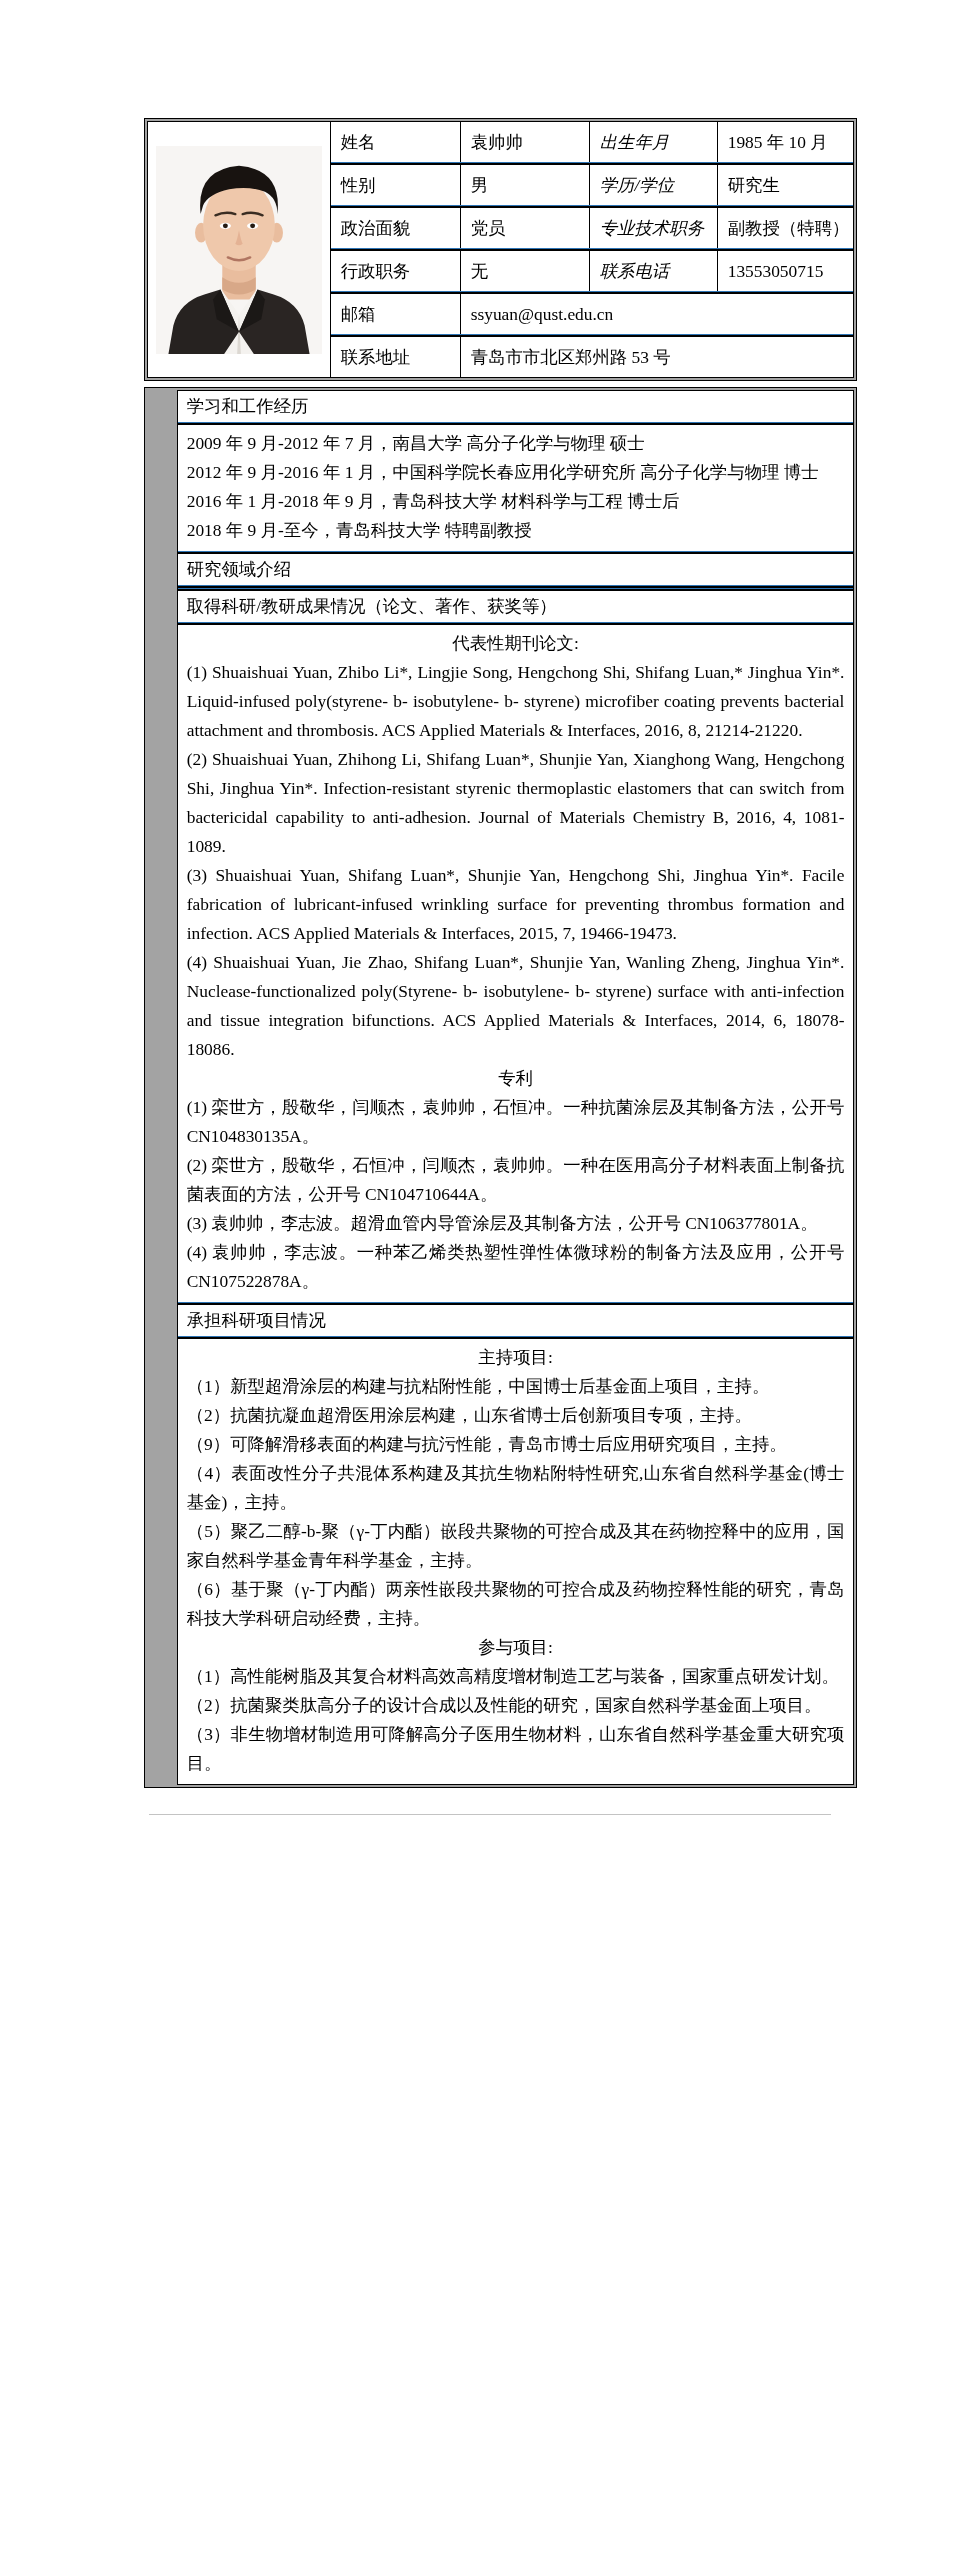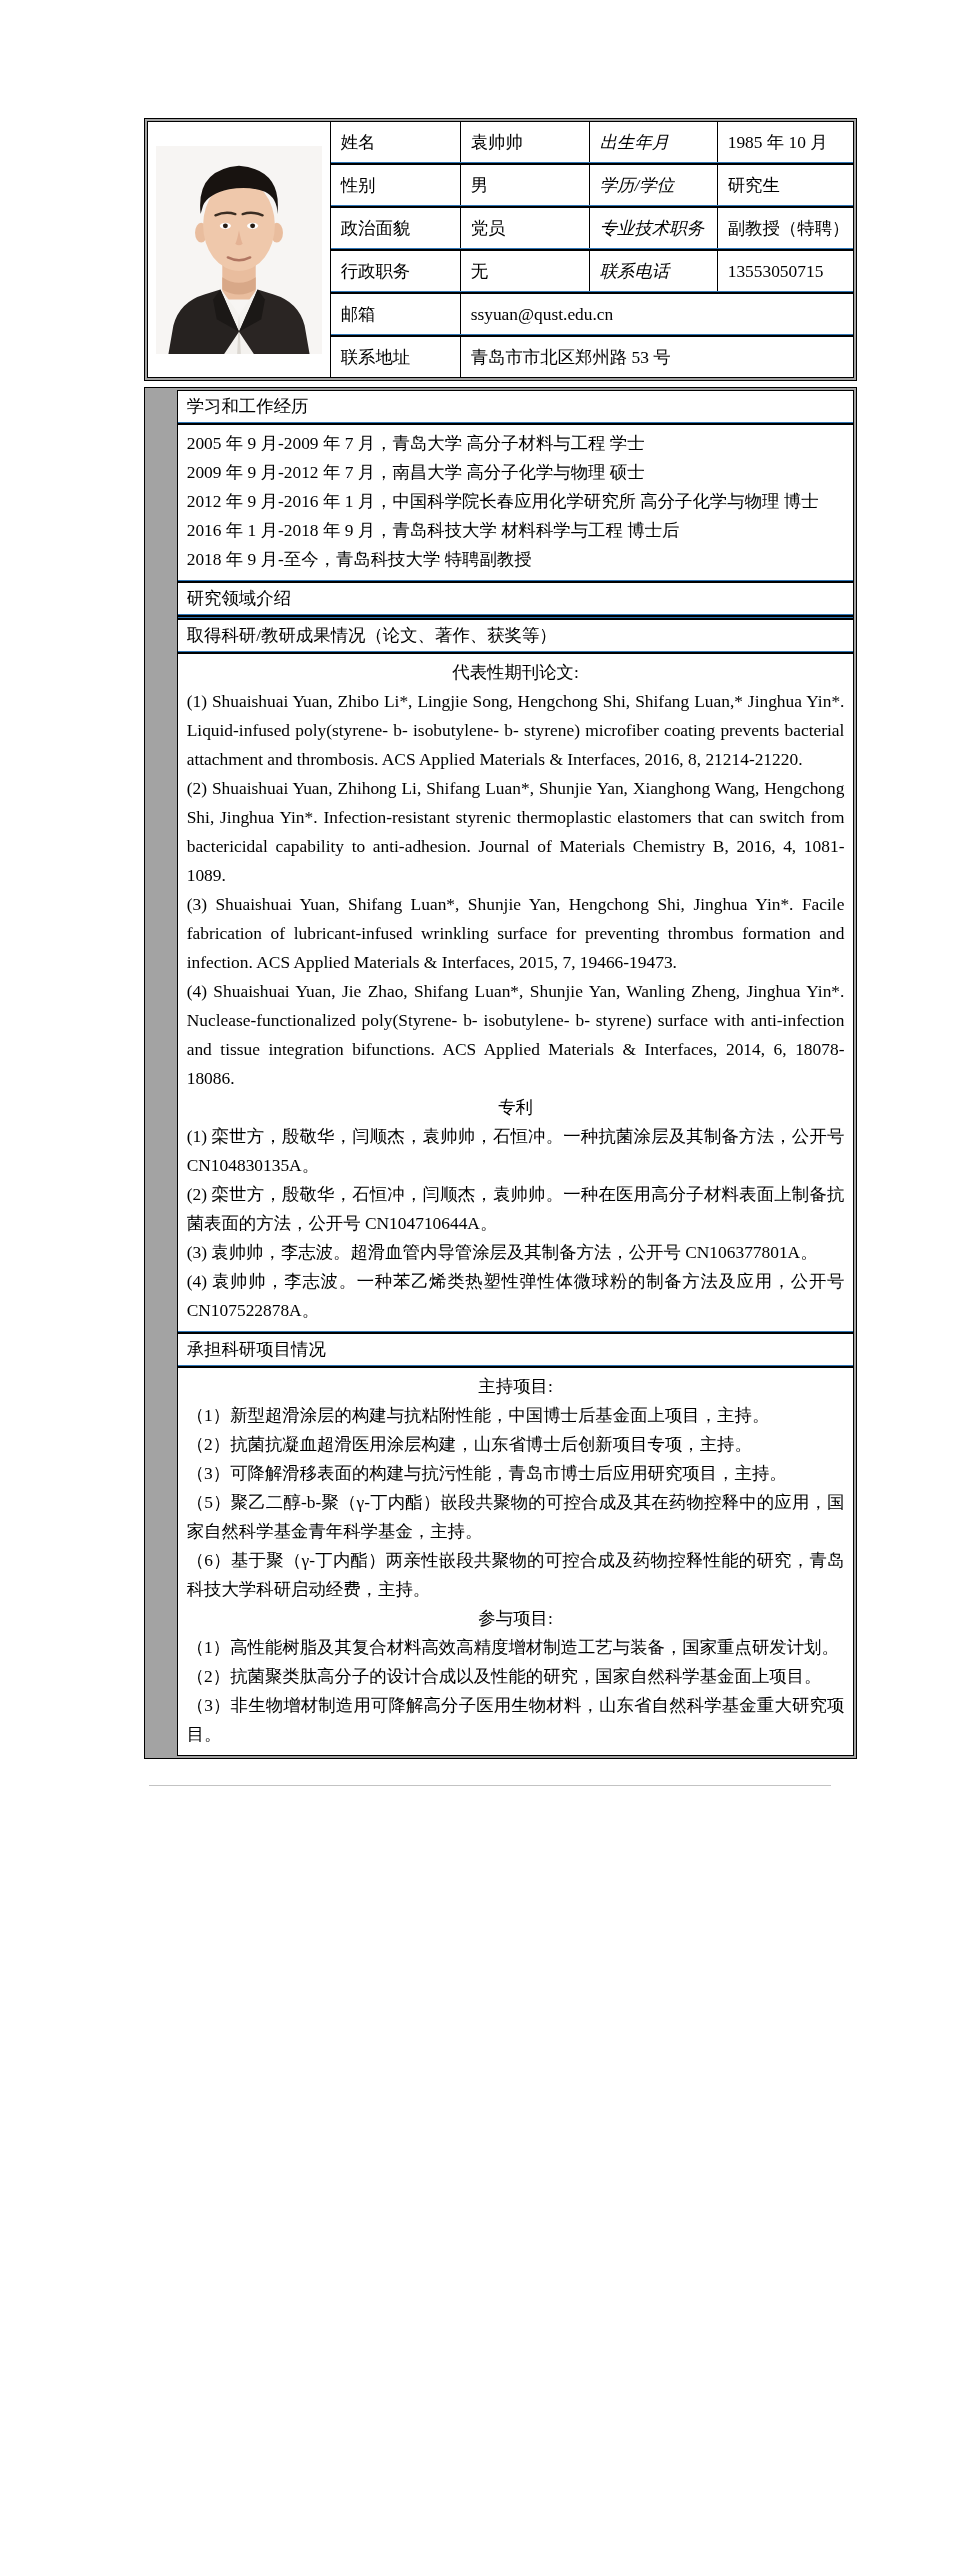--- a/index.html
+++ b/index.html
@@ -173,21 +173,20 @@
     </div>
   </div>
 
   <div class="tbl">
     <div class="tbl-inner">
 
       <div class="sec-header">学习和工作经历</div>
       <div class="hsep"></div>
 
       <div class="sec-content">
-          <div class="line">2005 年 9 月-2009 年 7 月，青岛大学 高分子材料与工程 学士</div>
           <div class="line">2009 年 9 月-2012 年 7 月，南昌大学 高分子化学与物理 硕士</div>
           <div class="line">2012 年 9 月-2016 年 1 月，中国科学院长春应用化学研究所 高分子化学与物理 博士</div>
           <div class="line">2016 年 1 月-2018 年 9 月，青岛科技大学 材料科学与工程 博士后</div>
           <div class="line">2018 年 9 月-至今，青岛科技大学 特聘副教授</div>
         </div>
       <div class="hsep"></div>
 
       <div class="sec-header">研究领域介绍</div>
       <div class="hsep"></div>
 
@@ -215,21 +214,22 @@
       <div class="hsep"></div>
 
       <div class="sec-header">承担科研项目情况</div>
       <div class="hsep"></div>
 
       <div class="sec-content">
         <div class="inner-heading">主持项目:</div>
         <div>
             <p>（1）新型超滑涂层的构建与抗粘附性能，中国博士后基金面上项目，主持。</p>
             <p>（2）抗菌抗凝血超滑医用涂层构建，山东省博士后创新项目专项，主持。</p>
-            <p>（3）可降解滑移表面的构建与抗污性能，青岛市博士后应用研究项目，主持。</p>
+            <p>（9）可降解滑移表面的构建与抗污性能，青岛市博士后应用研究项目，主持。</p>
+            <p>（4）表面改性分子共混体系构建及其抗生物粘附特性研究,山东省自然科学基金(博士基金)，主持。</p>
             <p>（5）聚乙二醇-b-聚（γ-丁内酯）嵌段共聚物的可控合成及其在药物控释中的应用，国家自然科学基金青年科学基金，主持。</p>
             <p>（6）基于聚（γ-丁内酯）两亲性嵌段共聚物的可控合成及药物控释性能的研究，青岛科技大学科研启动经费，主持。</p>
           </div>
         <div class="inner-heading">参与项目:</div>
         <div>
             <p>（1）高性能树脂及其复合材料高效高精度增材制造工艺与装备，国家重点研发计划。</p>
             <p>（2）抗菌聚类肽高分子的设计合成以及性能的研究，国家自然科学基金面上项目。</p>
             <p>（3）非生物增材制造用可降解高分子医用生物材料，山东省自然科学基金重大研究项目。</p>
           </div>
       </div>

